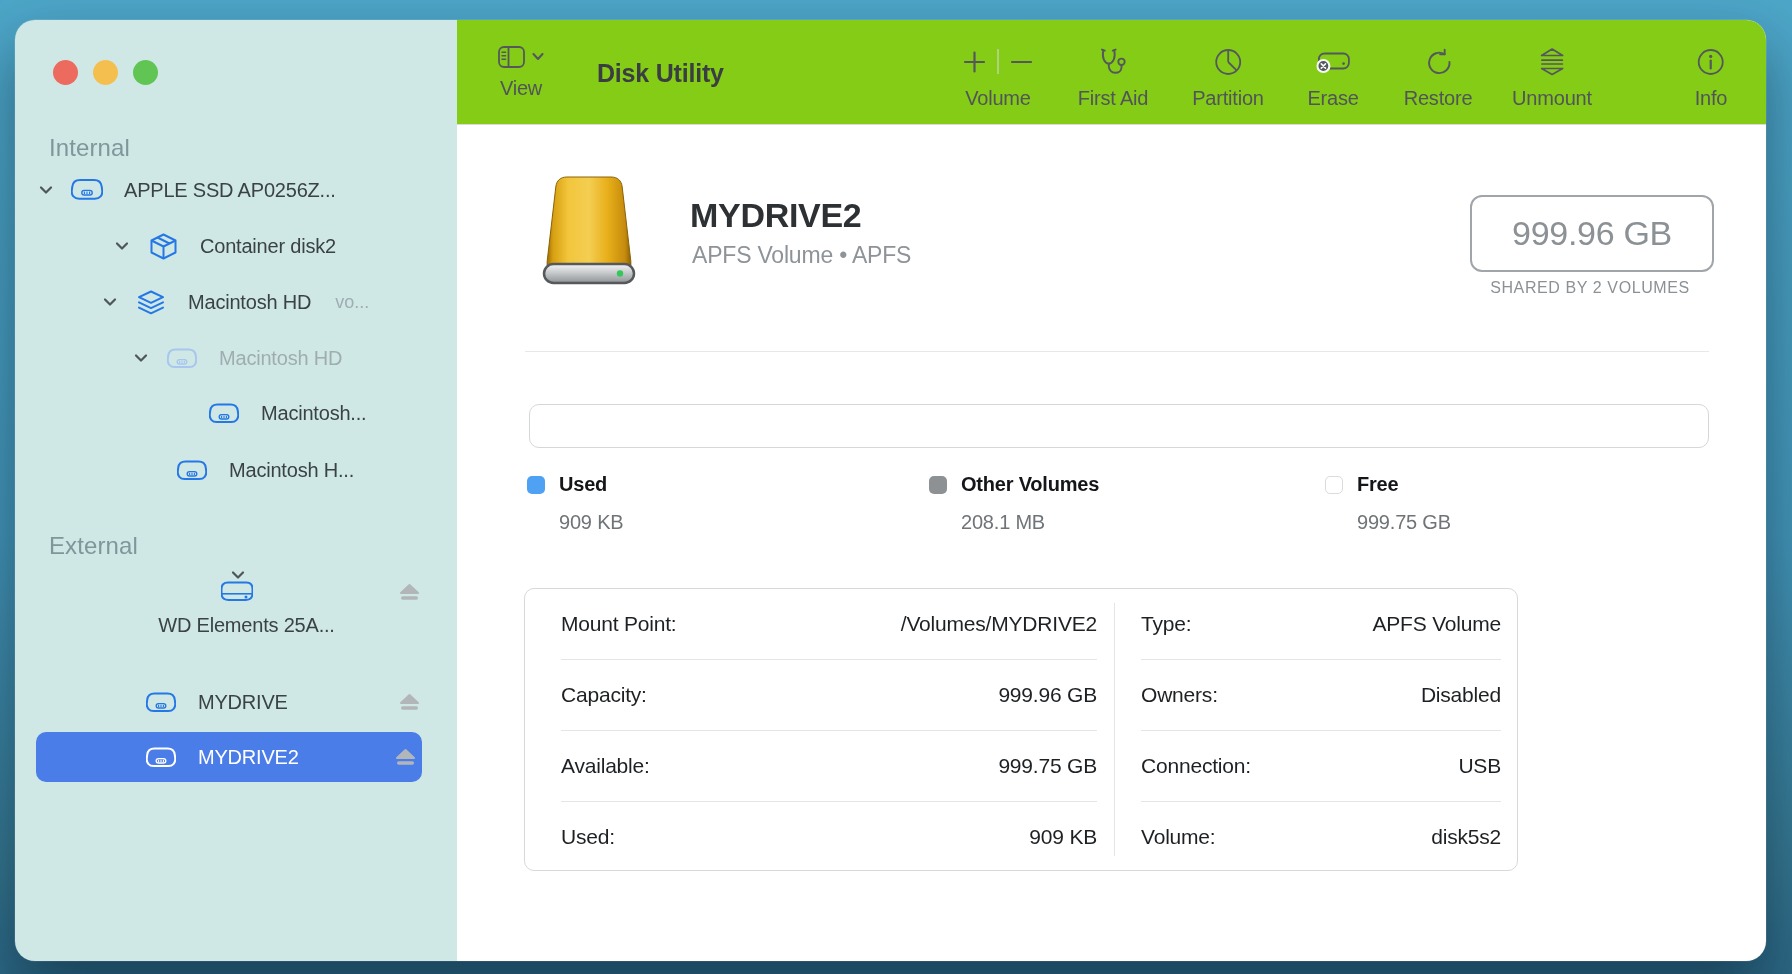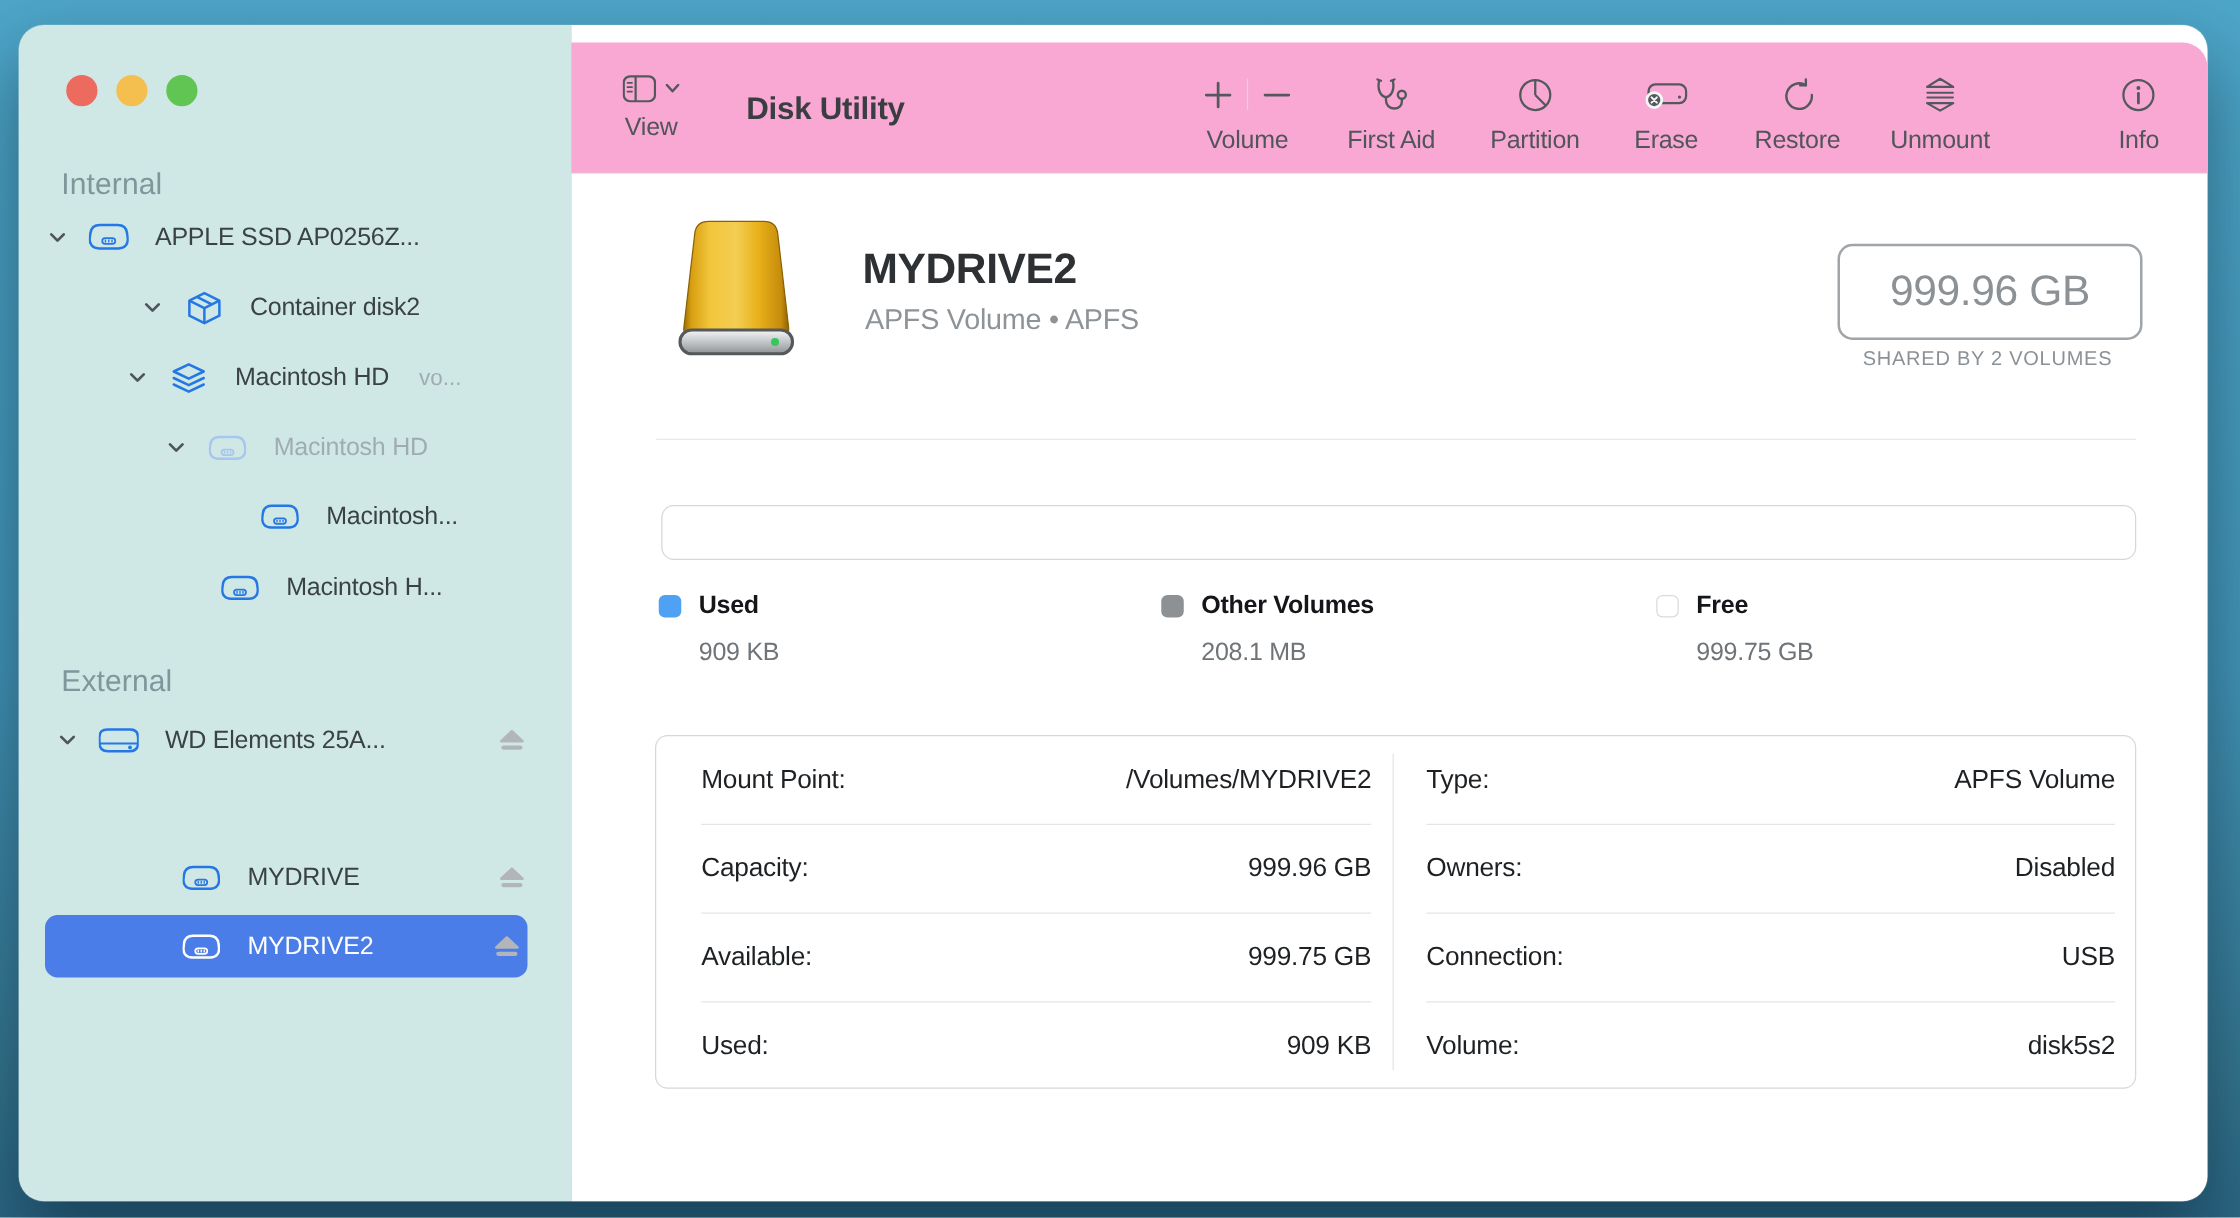--- a/index.html
+++ b/index.html
@@ -40,39 +40,39 @@
   .row .lbl{white-space:nowrap;letter-spacing:-.2px;}
   .row .sfx{margin-left:24px;color:#9fadb1;font-size:18px;}
   .row.dim .lbl{color:#9fadb1;}
   .row.dim .ic{color:#a8c6ee;}
   .r-i1{top:148px;padding-left:24px;}
   .r-i2{top:204px;padding-left:56px;margin-left:44px;}
   .r-i3{top:260px;padding-left:88px;}
   .r-i4{top:316px;padding-left:119px;}
   .r-i5{top:371px;padding-left:192px;}
   .r-i6{top:428px;padding-left:160px;}
-  .r-e1{top:550px;padding-left:32px;}
+  .r-e1{top:550px;padding-left:21px;flex-direction:column;}
   .r-e2{top:605px;padding-left:56px;}
   .r-e3{top:660px;padding-left:129px;}
   .r-e4{top:712px;left:21px;right:35px;height:50px;padding-left:108px;
         background:#4b7de8;border-radius:10px;color:#ffffff;}
   .r-e4 .ic{color:#ffffff;}
   .eject{
     position:absolute;right:37px;top:50%;transform:translateY(-50%);
     background:none;border:none;padding:0;cursor:default;color:#b2b6b8;line-height:0;
   }
   .r-e4 .eject{right:6px;color:#b3b6b8;}
   
   .main{
     position:absolute;left:442px;top:0;right:0;bottom:0;
     background:#ffffff;border-radius:0 20px 20px 0;
   }
   .toolbar{
-    position:absolute;left:0;right:0;top:14px;height:104px;
-    background:#f9a8d4;border-bottom:1px solid #dadcdc;border-radius:0 20px 0 0;
+    position:absolute;left:0;right:0;top:0;height:104px;
+    background:#84cc16;border-bottom:1px solid #dadcdc;border-radius:0 20px 0 0;
   }
   .view-btn{
     position:absolute;left:28px;top:26px;width:72px;
     display:flex;flex-direction:column;align-items:center;gap:9px;color:#515559;
   }
   .view-ics{display:flex;align-items:center;gap:7px;color:#54585c;}
   .tb-title{
     position:absolute;left:140px;top:39px;
     font-size:25px;font-weight:700;color:#3a3e42;letter-spacing:-.2px;white-space:nowrap;
   }
@@ -107,21 +107,21 @@
     border:1.5px solid #d5d7d9;border-radius:10px;background:#ffffff;box-sizing:border-box;
   }
   .lg{position:absolute;top:453px;display:flex;align-items:center;gap:14px;}
   .lg-used{left:70px;} .lg-other{left:472px;} .lg-free{left:868px;}
   .sw{width:18px;height:18px;border-radius:5px;box-sizing:border-box;}
   .sw-free{border:1.5px solid #d9dbdc;background:#ffffff;}
   .lg-lbl{font-size:20px;font-weight:700;color:#141619;letter-spacing:-.2px;}
   .lg-val{position:absolute;top:491px;font-size:20px;color:#6f7478;letter-spacing:-.2px;}
   .lv-used{left:102px;} .lv-other{left:504px;} .lv-free{left:900px;}
   .card{
-    position:absolute;left:67px;top:568px;width:1185px;height:283px;
+    position:absolute;left:67px;top:568px;width:994px;height:283px;
     border:1.5px solid #d6d8da;border-radius:10px;box-sizing:border-box;
   }
   .col{position:absolute;top:0;height:100%;}
   .col-l{left:0;width:589px;}
   .col-r{left:589px;right:0;}
   .drow{height:70px;display:flex;align-items:center;justify-content:space-between;
         font-size:21px;color:#1e2124;letter-spacing:-.2px;}
   .col-l .drow{padding:0 17px 0 36px;}
   .col-r .drow{padding:0 16px 0 27px;}
   .dsep{height:1px;background:#e3e5e6;}

